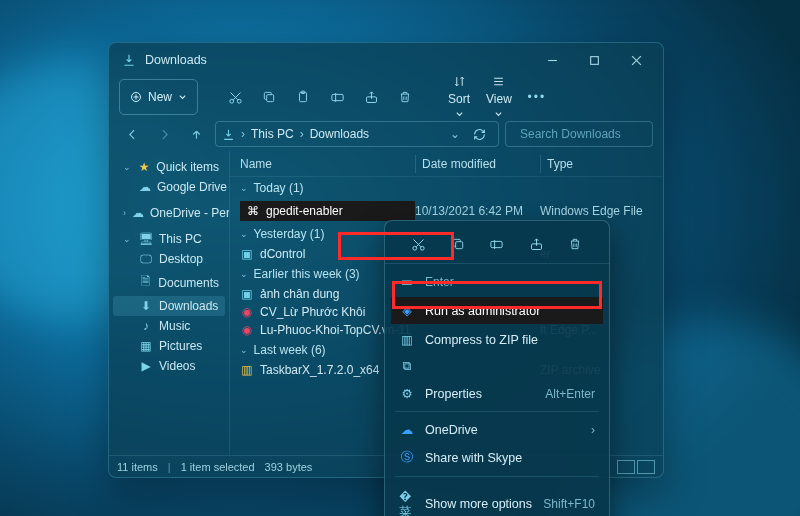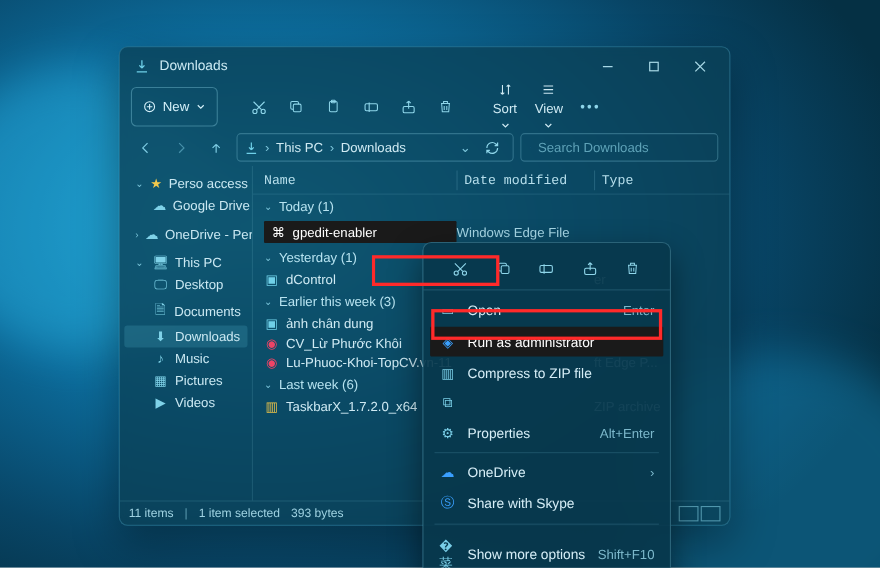--- a/index.html
+++ b/index.html
@@ -25,35 +25,35 @@
   .toolbar { display:flex; align-items:center; height:40px; padding:0 10px; gap:4px; }
   .newbtn { display:flex; align-items:center; gap:6px; padding:10px 10px; border:1px solid rgba(130,200,220,0.4); border-radius:5px; color:#d5f1fa; }
   .tbsep { width:14px; }
   .tico { width:30px; height:28px; display:flex; align-items:center; justify-content:center; color:#8fd6ea; }
   .viewctl { display:flex; align-items:center; gap:4px; color:#cfeaf3; padding:4px 6px;flex-direction:column; }
   .addr { display:flex; align-items:center; height:34px; padding:0 10px; gap:6px; }
   .navbtn { width:26px; height:26px; display:flex; align-items:center; justify-content:center; color:#7fcde4; border-radius:4px; }
   .addrbox { flex:1; display:flex; align-items:center; height:26px; border:1px solid rgba(120,190,210,0.35); border-radius:4px; padding:0 6px; gap:6px; color:#cfeaf3; font-size:12px; min-width:0; }
   .addrbox .sep { color:#7ec7dc; }
   .refresh { width:26px; height:26px; display:flex; align-items:center; justify-content:center; color:#8fd6ea; }
-  .searchbox { width:180px; display:flex; align-items:center; height:26px; border:1px solid rgba(120,190,210,0.35); border-radius:4px; padding:0 8px; gap:6px; color:#6fb6cc; }
+  .searchbox { width:148px; display:flex; align-items:center; height:26px; border:1px solid rgba(120,190,210,0.35); border-radius:4px; padding:0 8px; gap:6px; color:#6fb6cc; }
   .searchbox input { flex:1; background:transparent; border:none; outline:none; color:#cfeaf3; font-size:12px; }
   .searchbox input::placeholder { color:#5fa3b8; }
   .body { flex:1; display:flex; min-height:0; }
   .nav { width:120px; padding:6px 4px; overflow:hidden; }
   .navitem { display:flex; align-items:center; gap:6px; padding:3px 6px 3px 10px; color:#cae8f2; font-size:12px; white-space:nowrap; border-radius:3px; }
   .navitem.sub { padding-left:26px; }
   .navitem .chev { width:10px; color:#7bc5da; font-size:9px; }
   .navitem.active { background:rgba(100,200,230,0.18); }
   .navitem .nic { width:14px; display:flex; justify-content:center; color:#7fd2e8; }
   .navitem.star .nic { color:#f2c94c; }
   .content { flex:1; display:flex; flex-direction:column; border-left:1px solid rgba(110,180,200,0.18); min-width:0; }
   .colhdr { display:flex; height:26px; align-items:center; font-size:12px; color:#b7dfec; padding-left:10px; border-bottom:1px solid rgba(110,180,200,0.15); }
   .colhdr .c1 { flex:0 0 175px; } .colhdr .c2 { flex:0 0 125px; } .colhdr .c3 { flex:1; }
-  .colhdr span { border-left:1px solid rgba(110,180,200,0.25); padding-left:6px; height:18px; display:flex; align-items:center;font-family:Liberation Mono, monospace; }
+  .colhdr span { border-left:1px solid rgba(110,180,200,0.25); padding-left:6px; height:18px; display:flex; align-items:center; }
   .colhdr span:first-child { border-left:none; padding-left:0; }
   .filelist { flex:1; overflow:hidden; position:relative; }
   .group { display:flex; align-items:center; gap:6px; padding:4px 10px; color:#b7e3f0; font-size:12px; }
   .group .chev { font-size:9px; color:#7bc5da; }
   .row { display:flex; align-items:center; padding:2px 10px; font-size:12px; color:#cfeaf3; }
   .row .rn { flex:0 0 175px; display:flex; align-items:center; gap:6px; white-space:nowrap; overflow:hidden; }
   .row .rd { flex:0 0 125px; color:#a6d6e5; white-space:nowrap; overflow:hidden; }
   .row .rt { flex:1; color:#a6d6e5; white-space:nowrap; overflow:hidden; }
   .row.selected .rn { background:#1a1a1a; color:#fff; padding:3px 6px; border-radius:1px; }
   .row.selected { position:relative; }
@@ -230,21 +230,21 @@
         </svg>
       <input placeholder="Search Downloads" style="">
     </div>
   </div>
 
   <div class="body">
     <div class="nav">
       <div class="navitem star">
           <span class="chev">⌄</span>
           <span class="nic">★</span>
-          <span>Perso access</span>
+          <span>Quick items</span>
         </div>
       <div class="navitem sub">
           <span class="nic">☁</span>
           <span>Google Drive</span>
         </div>
       <div style="height:6px"></div>
       <div class="navitem">
           <span class="chev">›</span>
           <span class="nic">☁</span>
           <span>OneDrive - Perso</span>
@@ -290,20 +290,21 @@
       <div class="filelist">
         <div class="group">
             <span class="chev">⌄</span>
             <span>Today (1)</span>
           </div>
         <div class="row selected">
           <span class="rn">
               <span class="fic">⌘</span>
               <span>gpedit-enabler</span>
             </span>
+          <span class="rd">10/13/2021 6:42 PM</span>
           <span class="rt">Windows Edge File</span>
         </div>
         <div class="group">
             <span class="chev">⌄</span>
             <span>Yesterday (1)</span>
           </div>
         <div class="row">
           <span class="rn">
               <span class="fic" style="color:#6fd0e8">▣</span>
               <span>dControl</span>
@@ -400,21 +401,20 @@
         </svg>
       </div>
     <div class="ci">
         <svg width="14" height="14" viewBox="0 0 24 24" fill="none" stroke="currentColor" stroke-width="1.6">
           <path d="M5 7h14M10 11v6M14 11v6M6 7l1 13h10l1-13M9 7V4h6v3"></path>
         </svg>
       </div>
   </div>
   <div class="ctxitem">
     <span class="cic">▭</span>
-    <span class="lbl">Open</span>
       <span class="sc">Enter</span>
   </div>
   <div class="ctxitem hl2">
     <span class="cic" style="color:#3aa0ff">◈</span>
     <span class="lbl">Run as administrator</span>
   </div>
   <div class="ctxitem">
     <span class="cic">▥</span>
     <span class="lbl">Compress to ZIP file</span>
   </div>

